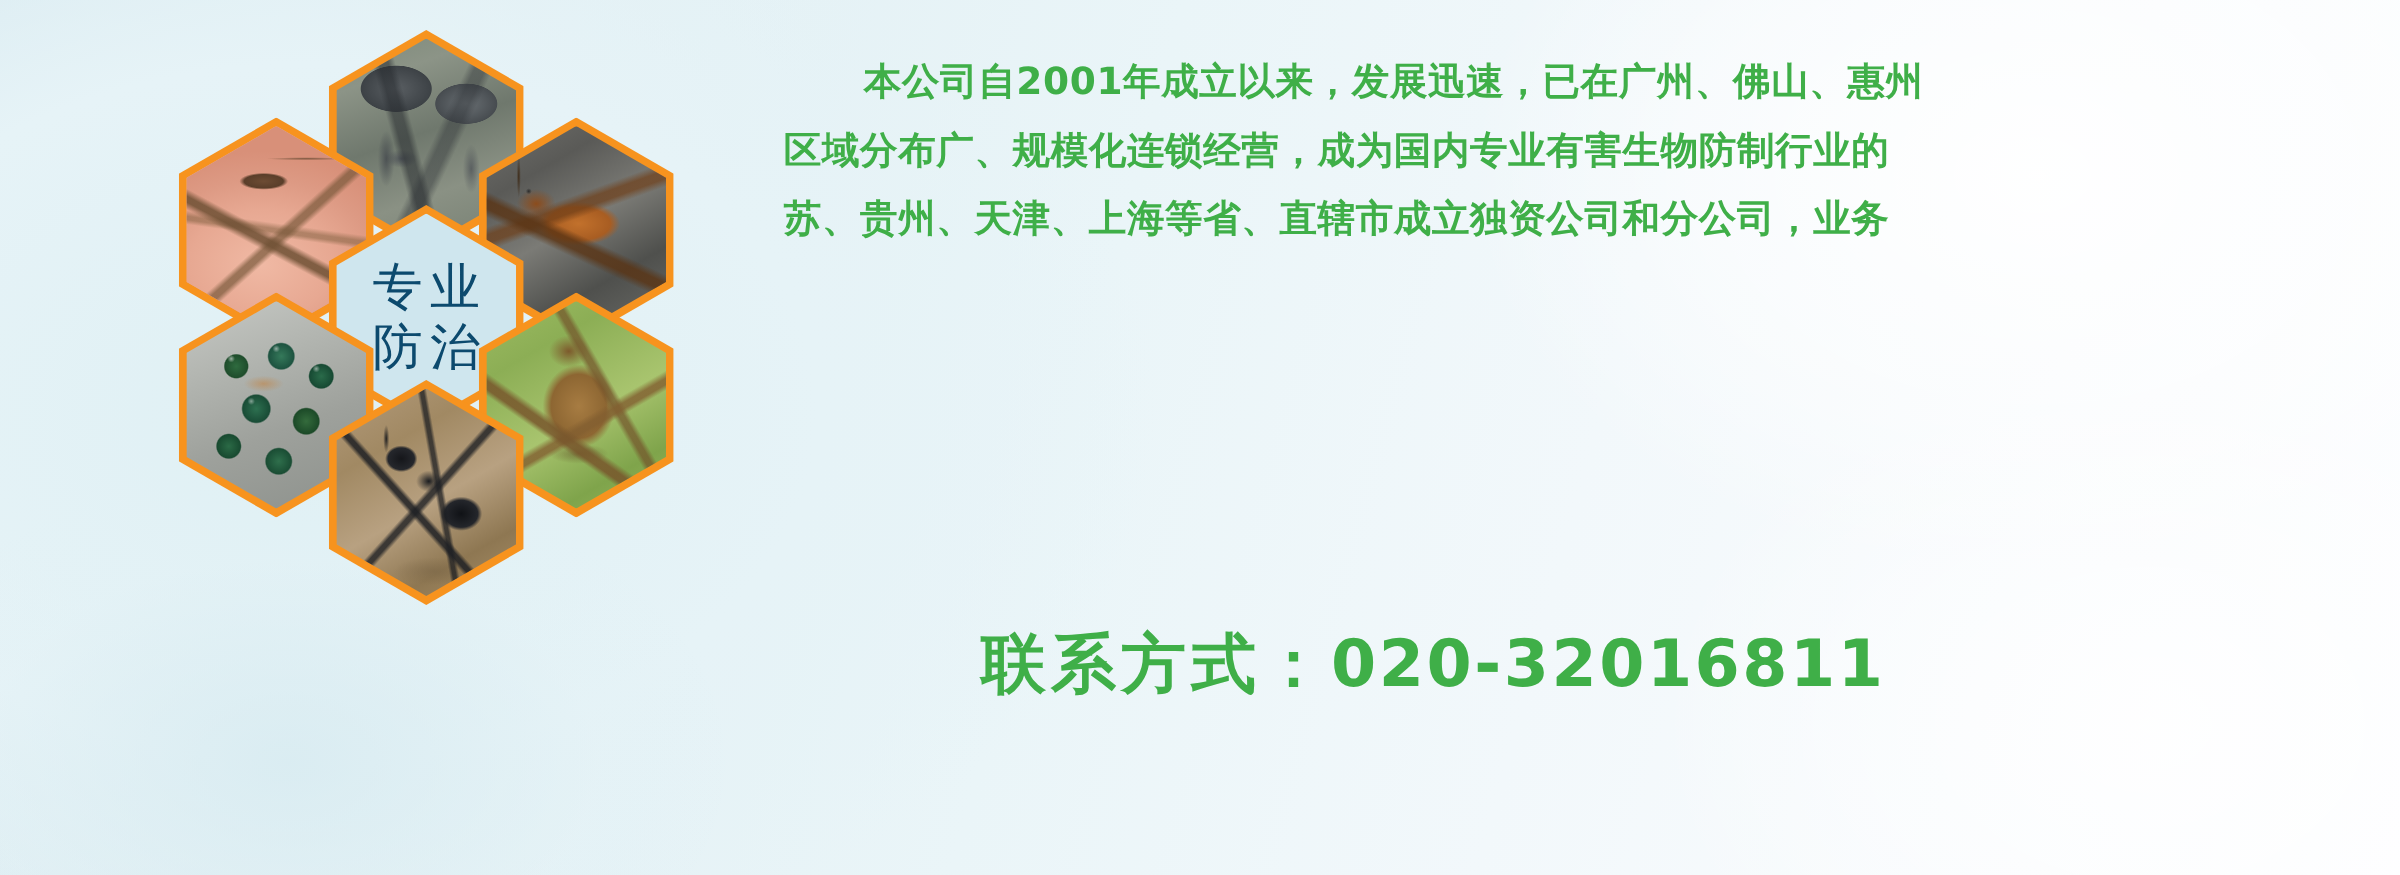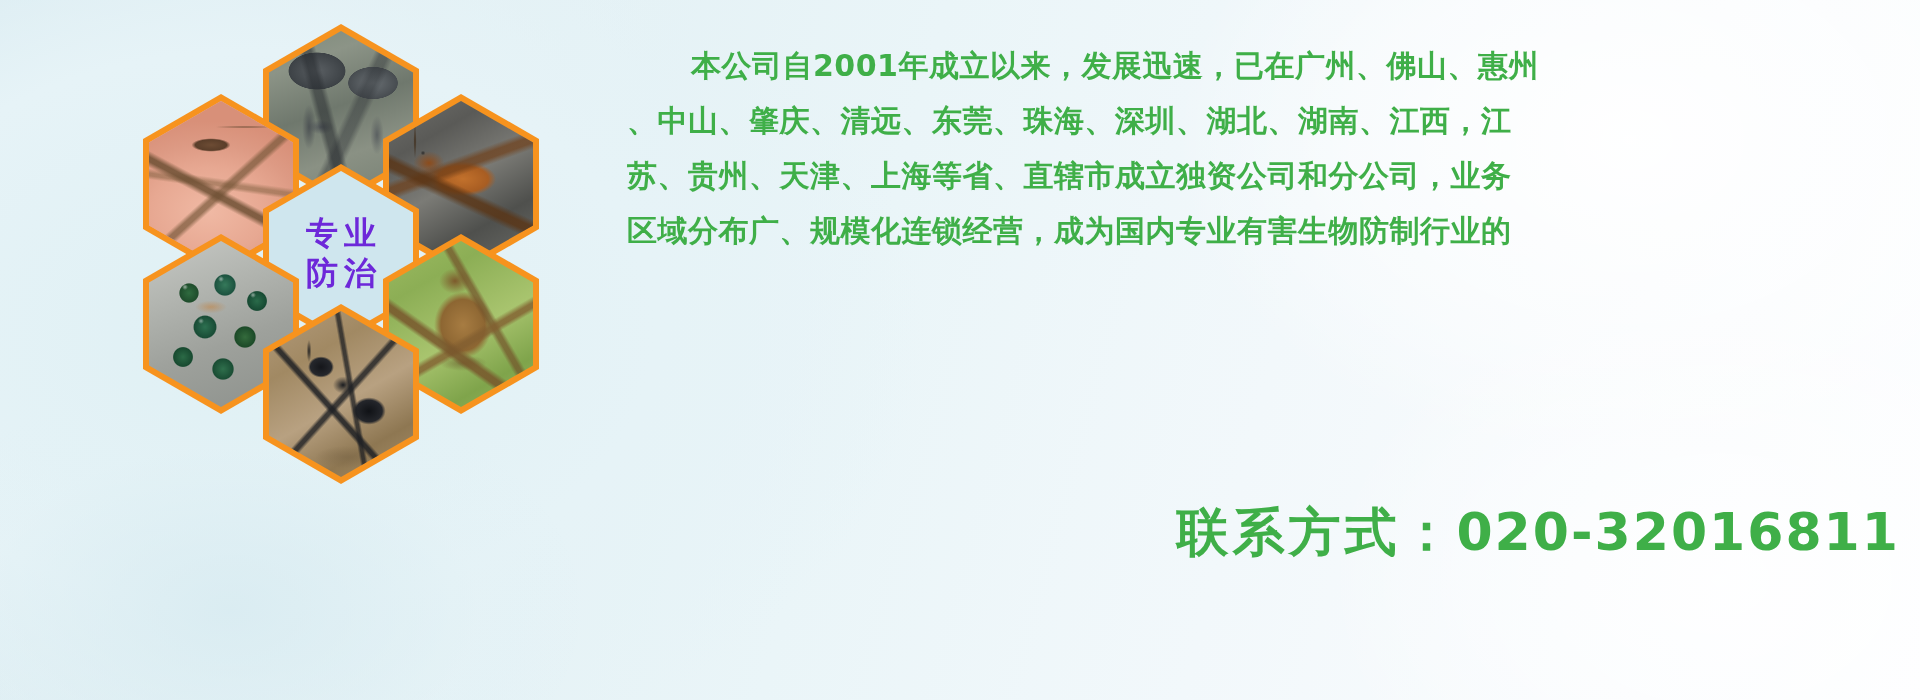--- a/index.html
+++ b/index.html
@@ -83,23 +83,23 @@
     position: absolute;
     inset: 0;
     display: flex;
     flex-direction: column;
     align-items: center;
     justify-content: center;
     gap: 6px;
   }
   .center-text span {
     font-family: "DejaVu Sans", "Liberation Sans", sans-serif;
-    font-size: 32px;
-    font-weight: 700;
-    color: #6d28d9;
+    font-size: 40px;
+    font-weight: 400;
+    color: #0c4a6e;
     letter-spacing: 6px;
     text-indent: 6px;
     line-height: 1.05;
   }
 
   
   .art-rat {
     background:
       radial-gradient(ellipse 40px 26px at 48px 40px, #5a5f63 0%, #3d4246 70%, rgba(61,66,70,0) 72%),
       radial-gradient(ellipse 34px 22px at 104px 52px, #6a7074 0%, #474c50 72%, rgba(71,76,80,0) 74%),
@@ -243,21 +243,21 @@
     font-family: "DejaVu Sans", "Liberation Sans", sans-serif;
     font-weight: 700;
   }
   .contact-row {
     display: block;
     white-space: pre;
     font-size: 52px;
     line-height: 88px;
     letter-spacing: 2px;
   }
-  .contact-row.row-1 { padding-left: 14px; text-align: right; }
+  .contact-row.row-1 { padding-left: 14px; }
   .contact-row.row-2 { padding-left: 294px; }
   .contact-label { letter-spacing: 4px; }
 </style>
 </head>
 <body>
 
 <div id="banner">
 
   <div class="bloom bloom-a"></div>
   <div class="bloom bloom-b"></div>
@@ -309,23 +309,22 @@
         <div class="art art-ant"></div>
       </div>
     </div>
 
   </div>
 
   <div id="content">
 
     <div id="about-paragraph">
       <div class="line">本公司自2001年成立以来，发展迅速，已在广州、佛山、惠州</div>
-      <div class="line">、中山、肇庆、清远、东莞、珠海、深圳、湖北、湖南、江西，江</div>
+      <div class="line">区域分布广、规模化连锁经营，成为国内专业有害生物防制行业的</div>
       <div class="line">苏、贵州、天津、上海等省、直辖市成立独资公司和分公司，业务</div>
-      <div class="line">区域分布广、规模化连锁经营，成为国内专业有害生物防制行业的</div>
     </div>
 
     <div id="contact-block">
       <div class="contact-row row-1">
         <span class="contact-label">联系方式：</span><span>020-32016811</span>
       </div>
       <div class="contact-row row-2">
         
       </div>
     </div>

